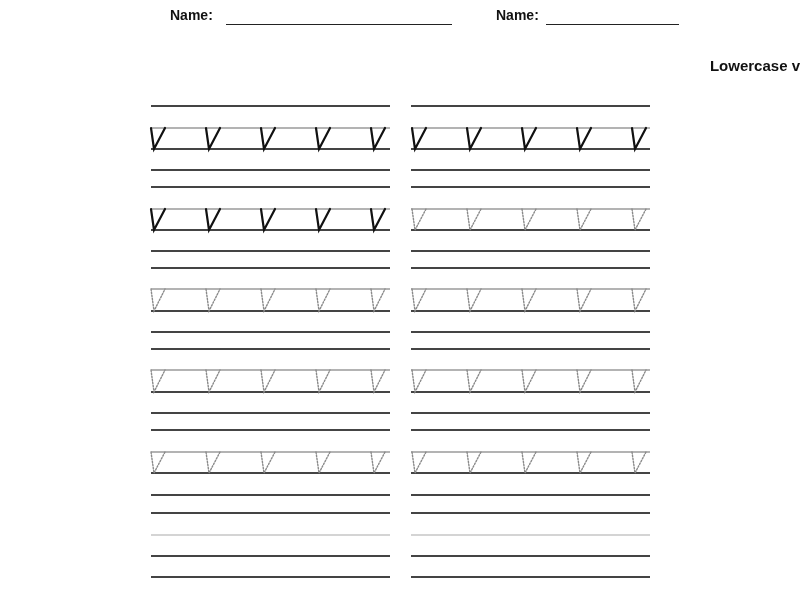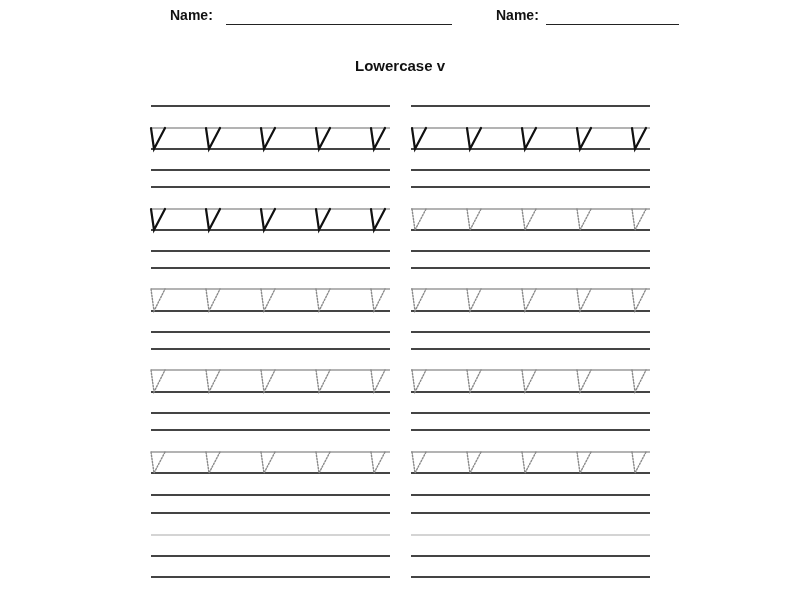--- a/index.html
+++ b/index.html
@@ -5,21 +5,21 @@
     html, body { margin: 0; padding: 0; background: #ffffff; }
     body { width: 800px; height: 600px; position: relative; overflow: hidden; font-family: "Liberation Sans", sans-serif; color: #111; }
     .header-row { position: absolute; top: 7px; left: 8px; width: 724px; height: 22px; margin-left: 11px; }
     .field { position: absolute; top: 0; font-size: 14px; font-weight: bold; }
     .field .label { display: inline-block; }
     .field .line { position: absolute; top: 17px; height: 0; border-top: 1.5px solid #222; }
     #name-field { left: 151px; }
     #name-field .line { left: 56px; width: 226px; }
     #date-field { left: 477px; }
     #date-field .line { left: 50px; width: 133px; }
-    .title { position: absolute; top: 57px; left: 0; width: 800px; text-align: center; font-size: 15px; font-weight: bold; }
+    .title { position: absolute; top: 57px; left: 0; width: 800px; text-align: right; font-size: 15px; font-weight: bold; }
     #sheet { position: absolute; left: 0; top: 0; }
   </style>
 </head>
 <body>
 
 <div class="header-row">
   <div class="field" id="name-field">
     <span class="label">Name:</span>
     <span class="line"></span>
   </div>

